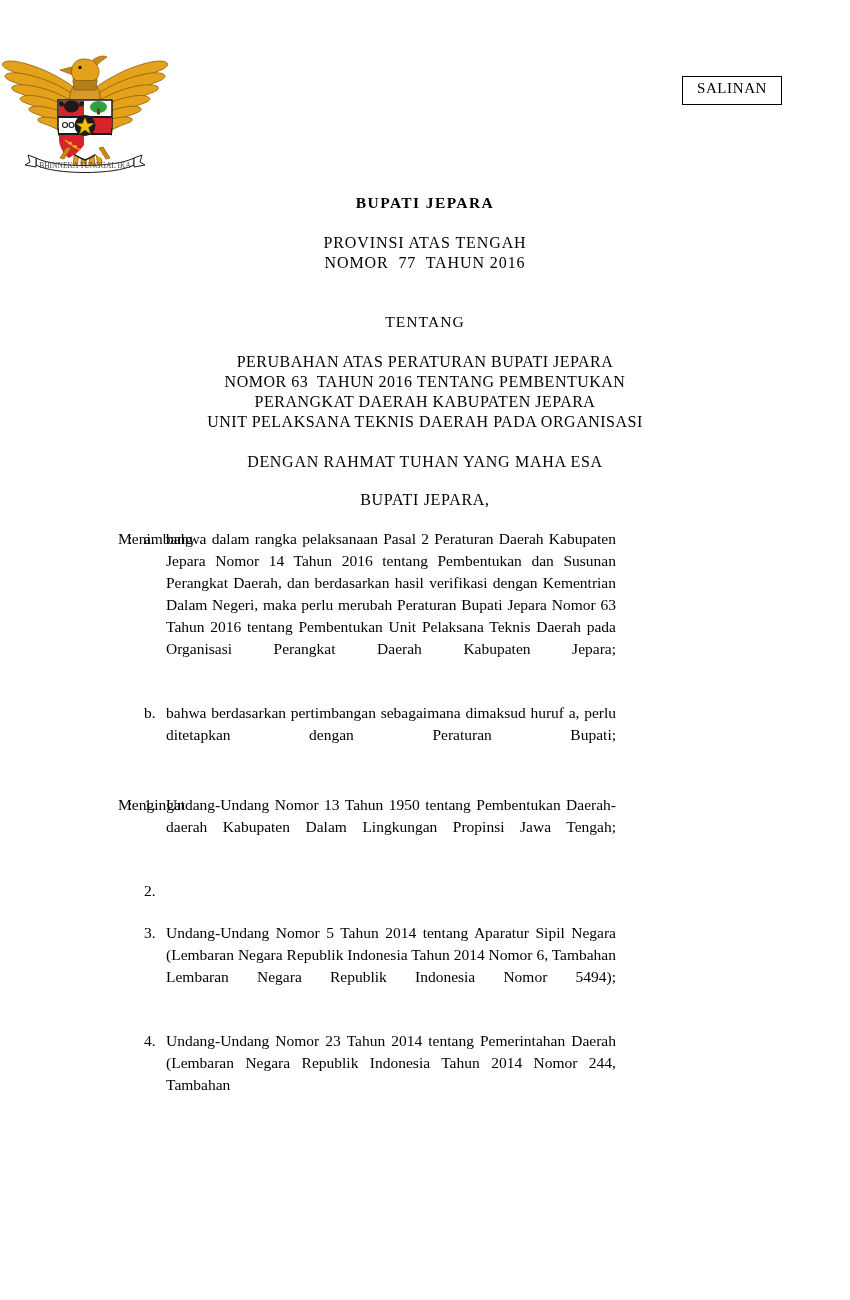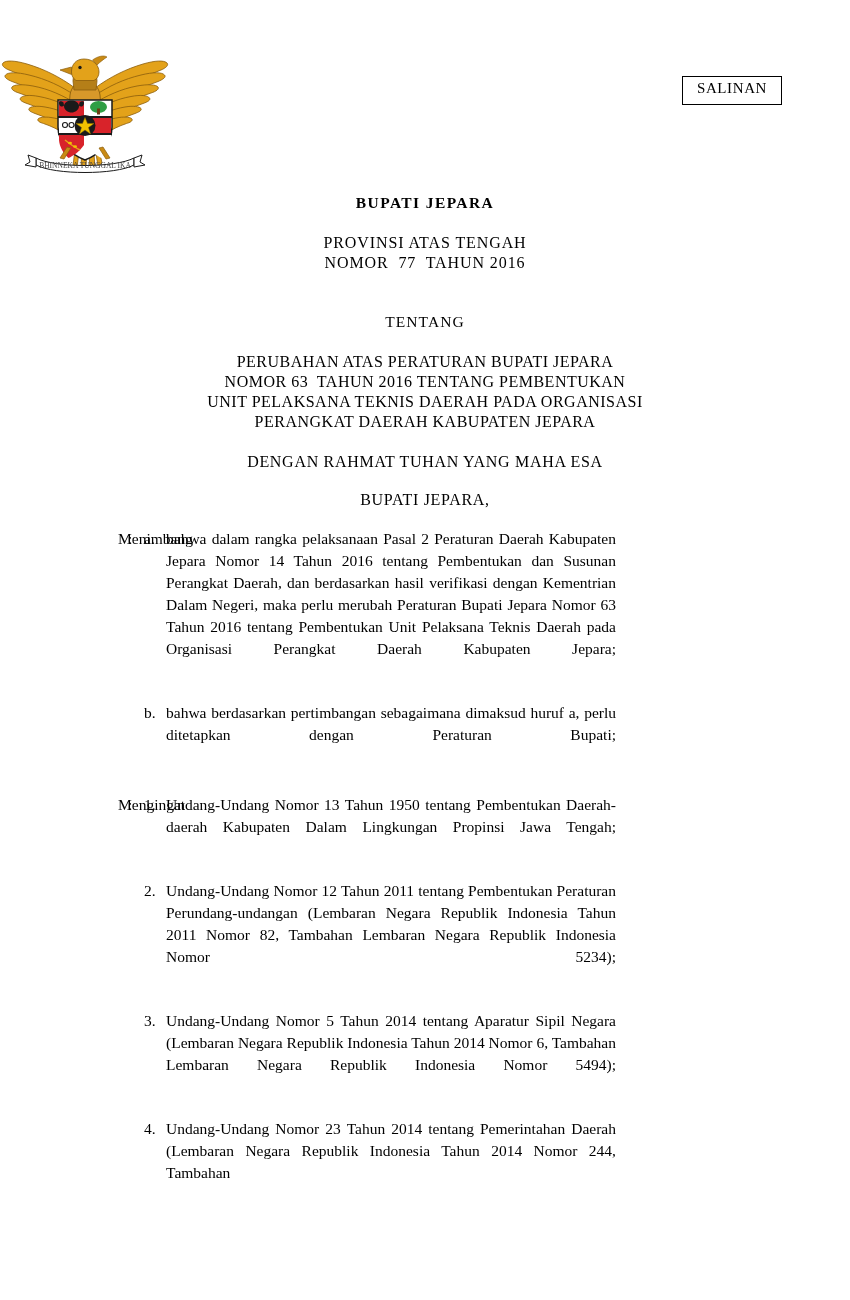--- a/index.html
+++ b/index.html
@@ -253,22 +253,22 @@
   <div class="heading" id="hd-org">
     <div>PROVINSI ATAS TENGAH</div>
     <div>NOMOR  77  TAHUN 2016</div>
   </div>
 
   <div class="heading" id="hd-tentang">TENTANG</div>
 
   <div class="heading" id="hd-subject">
     <div>PERUBAHAN ATAS PERATURAN BUPATI JEPARA</div>
     <div>NOMOR 63  TAHUN 2016 TENTANG PEMBENTUKAN</div>
+    <div>PERANGKAT DAERAH KABUPATEN JEPARA</div>
     <div>UNIT PELAKSANA TEKNIS DAERAH PADA ORGANISASI</div>
-    <div>PERANGKAT DAERAH KABUPATEN JEPARA</div>
   </div>
 
   <div class="heading" id="hd-rahmat">DENGAN RAHMAT TUHAN YANG MAHA ESA</div>
 
   <div class="heading" id="hd-signer">BUPATI JEPARA,</div>
 
   <div class="body-area">
 
     <div class="clause-block">
       <div class="clause-row">
@@ -297,21 +297,20 @@
         <div class="c-marker">1.</div>
         <div class="c-text">Undang-Undang Nomor 13 Tahun 1950 tentang Pembentukan Daerah-daerah Kabupaten Dalam Lingkungan Propinsi Jawa Tengah;</div>
       </div>
 
       <div class="gap-sm"></div>
 
       <div class="clause-row">
         <div class="c-label"></div>
         <div class="c-colon"></div>
         <div class="c-marker">2.</div>
-        <div class="c-text">Undang-Undang Nomor 12 Tahun 2011 tentang Pembentukan Peraturan Perundang-undangan (Lembaran Negara Republik Indonesia Tahun 2011 Nomor 82, Tambahan Lembaran Negara Republik Indonesia Nomor 5234);</div>
       </div>
 
       <div class="gap-sm"></div>
 
       <div class="clause-row">
         <div class="c-label"></div>
         <div class="c-colon"></div>
         <div class="c-marker">3.</div>
         <div class="c-text">Undang-Undang Nomor 5 Tahun 2014 tentang Aparatur Sipil Negara (Lembaran Negara Republik Indonesia Tahun 2014 Nomor 6, Tambahan Lembaran Negara Republik Indonesia Nomor 5494);</div>
       </div>

